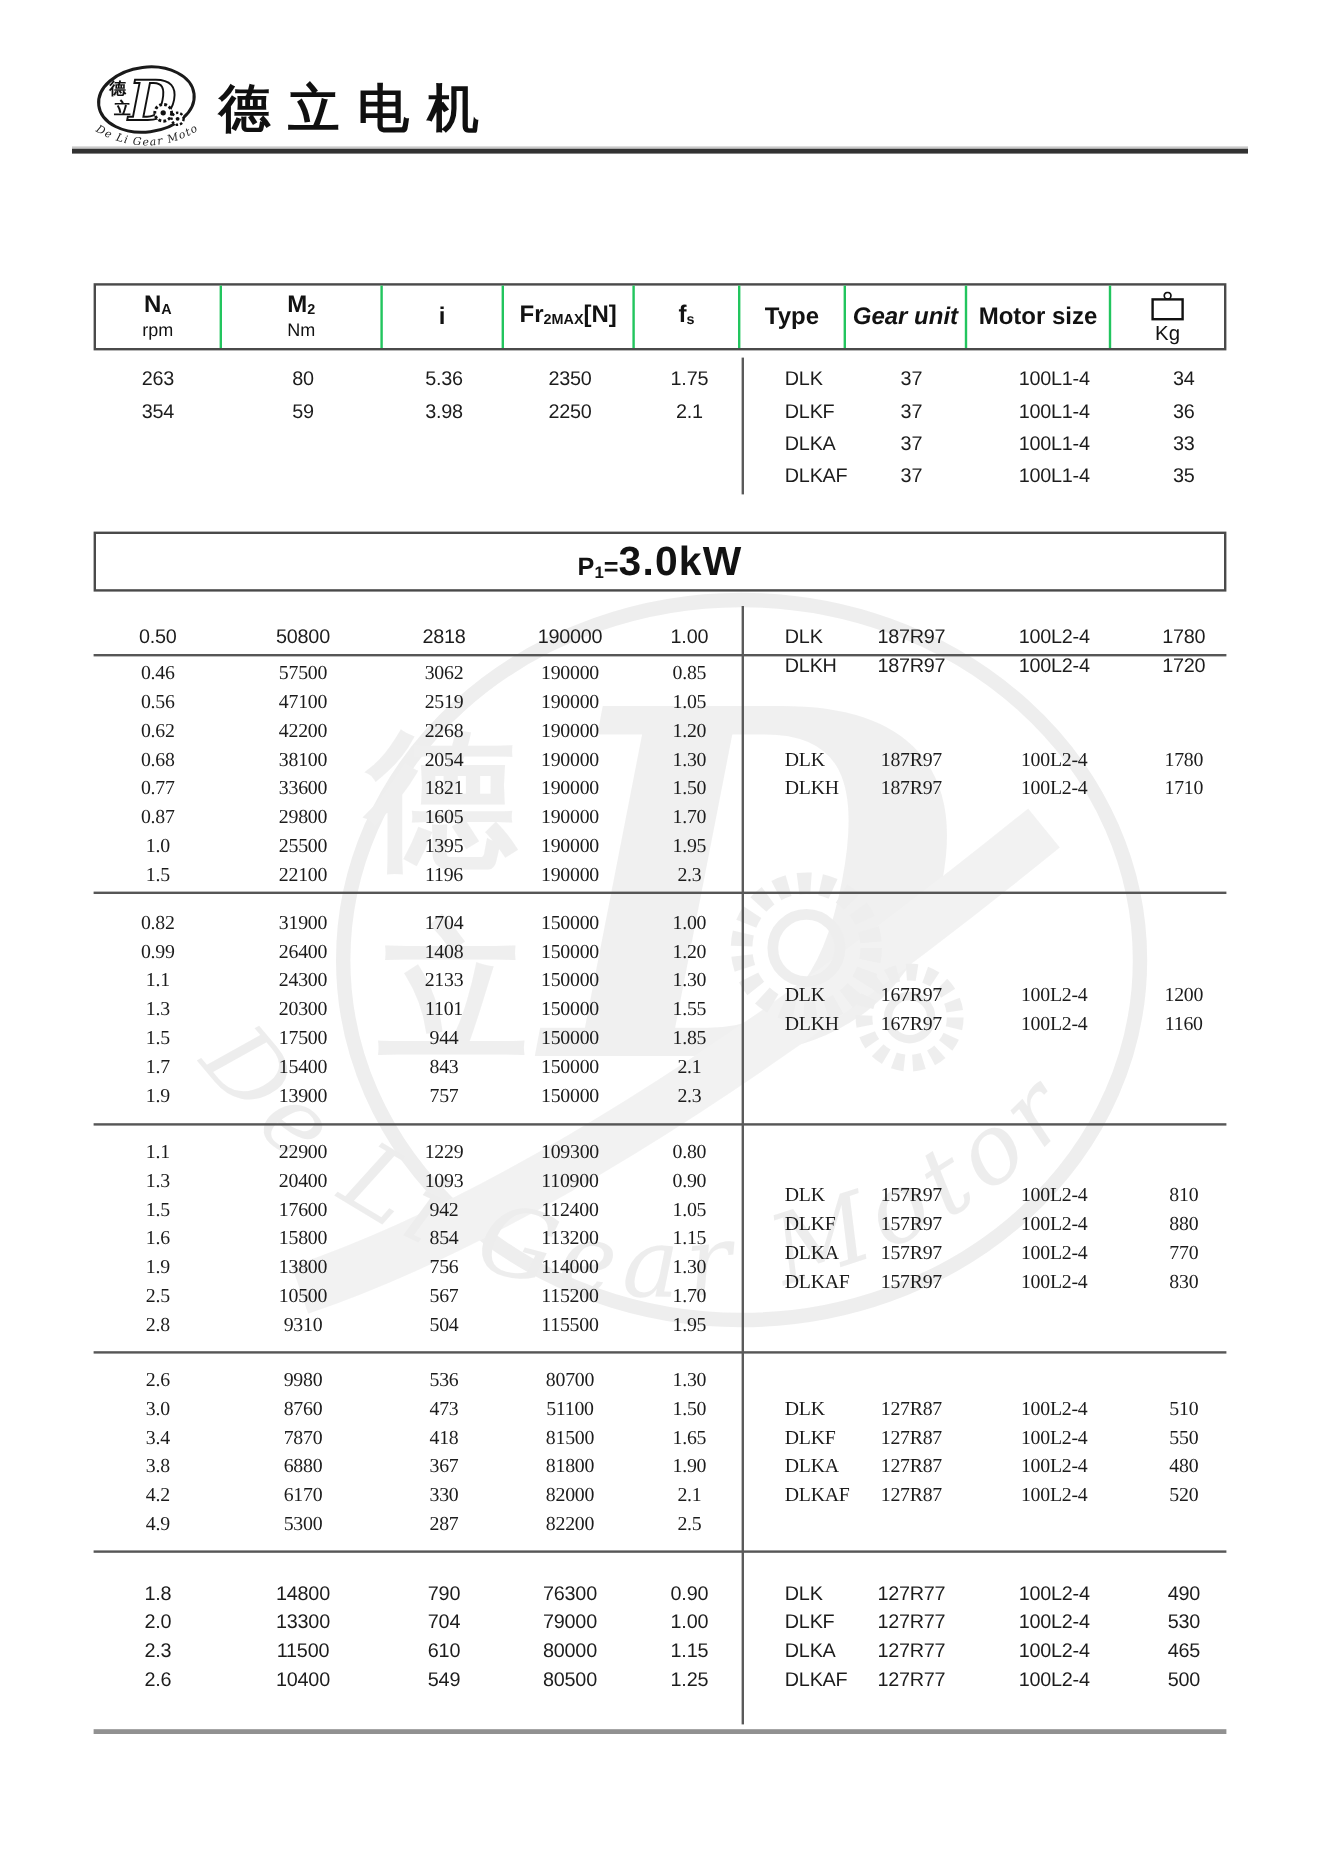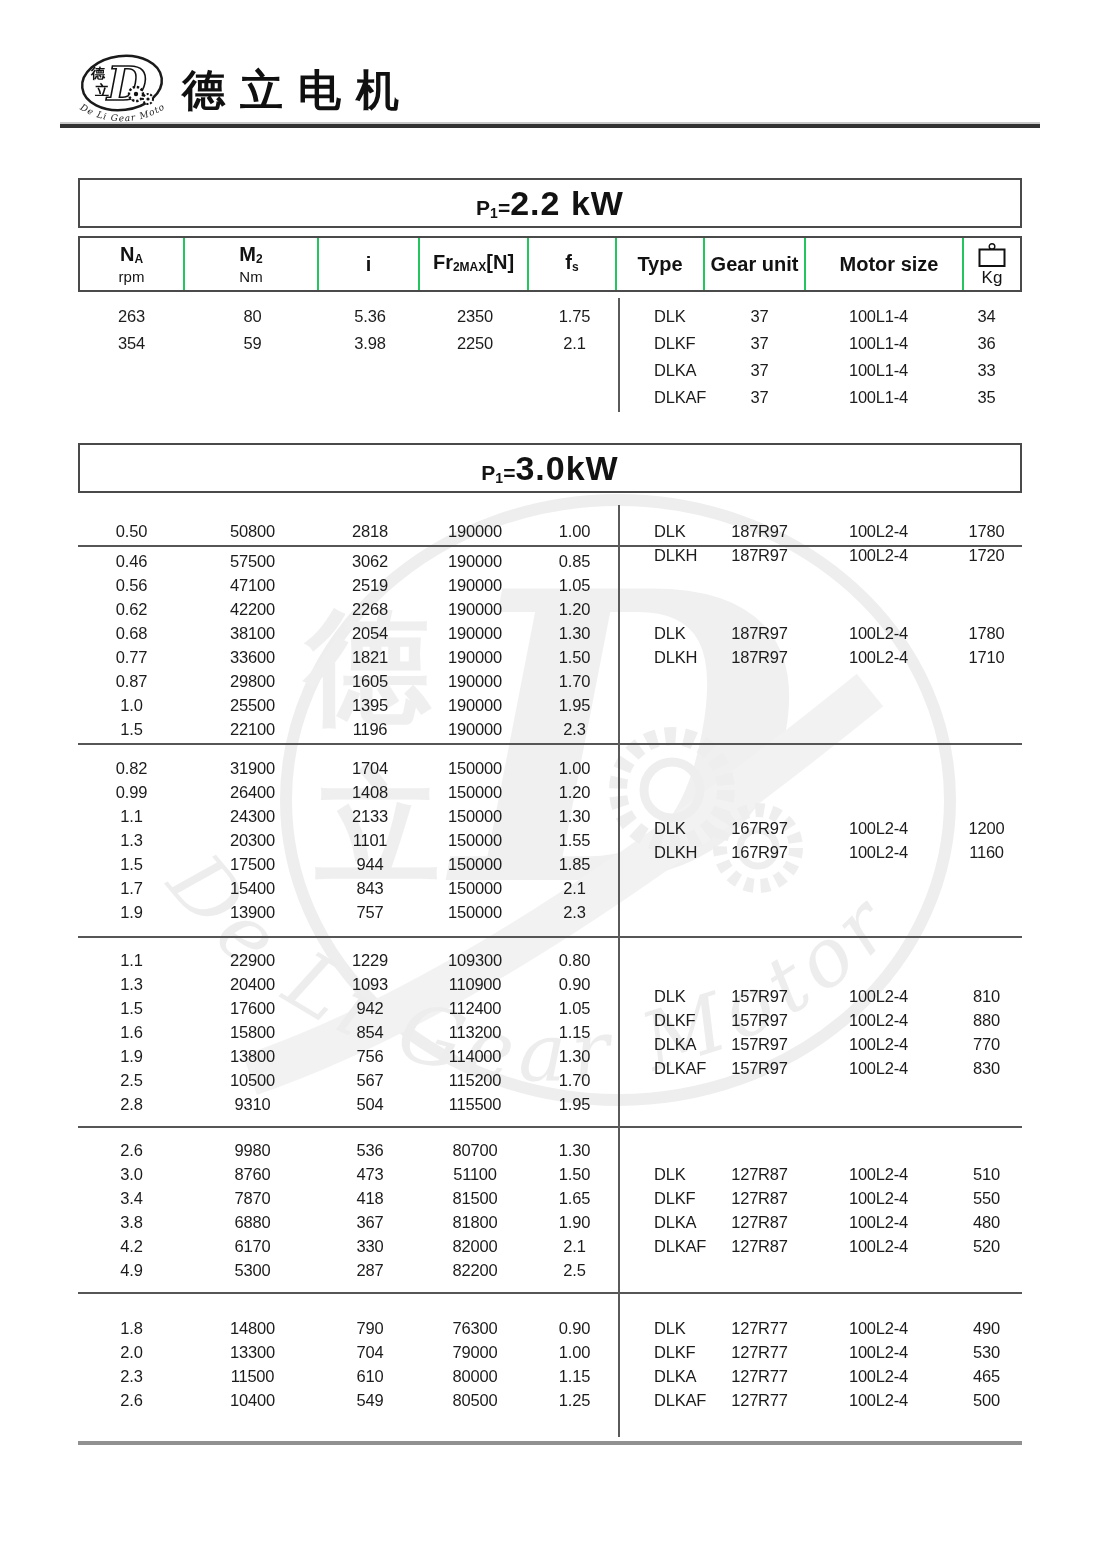--- a/index.html
+++ b/index.html
@@ -27,21 +27,21 @@
   .teq { font-size:21px; font-weight:bold; }
   .tmain { font-size:34px; font-weight:bold; letter-spacing:1px; }
 
   
   .t1-header { position:absolute; left:78px; top:236px; width:944px; height:56px;
                border:2px solid #4a4a4a; display:flex; }
   .hcell { display:flex; flex-direction:column; justify-content:center; align-items:center;
            border-right:2px solid #22c55e; color:#121212; }
   .hcell:last-child { border-right:none; }
   .w0{width:105px;} .w1{width:134px;} .w2{width:101px;} .w3{width:109px;} .w4{width:88px;}
-  .w5{width:88px;} .w6{width:101px;} .w7{width:148px;margin-left:10px;} .w8{width:66px; flex:1;}
+  .w5{width:88px;} .w6{width:101px;font-style:italic;} .w7{width:120px;} .w8{width:66px; flex:1;}
   .hl1 { font-size:20px; font-weight:bold; line-height:20px; }
   .hl1 sub { font-size:12px; font-weight:bold; vertical-align:-2px; }
   .hl2 { font-size:15px; line-height:16px; font-weight:normal; }
   .kg-icon { display:block; margin-bottom:1px; }
   .kg-label { font-size:17px; }
 
   
   .t1-data { position:absolute; left:78px; top:296px; width:944px; height:125px; }
   .t1-left  { position:absolute; left:0;   top:7px; }
   .t1-right { position:absolute; left:543px; top:7px; }
@@ -50,21 +50,21 @@
 
   .t2-data { position:absolute; left:78px; top:497px; width:944px; height:948px;
              border-bottom:4px solid #919191; display:flex; flex-direction:column; }
   .t2-vline { position:absolute; left:540px; top:8px; bottom:4px; width:2px; background:#5a5a5a; }
   .hline { border-top:2px solid #565656; width:100%; }
   .block { display:flex; width:100%; }
   .b-a{height:48px;} .b-b{height:196px;} .b-c{height:191px;} .b-d{height:188px;} .b-e{height:164px;} .b-f{flex:1;}
   .half { display:flex; }
   .lhalf { width:541px; }
   .rhalf { flex:1; padding-left:2px; }
-  .grid-center { margin:auto 0; }
+  .grid-center { margin:auto 0;font-family:Liberation Serif, serif; }
   .grid-top { margin:22px 0 auto 0; }
 
   .row { display:flex; height:24px; align-items:center; }
   .cell { font-size:16.5px; color:#1c1c1c; text-align:center; letter-spacing:-0.2px; }
   .lc0{width:107px;} .lc1{width:135px;} .lc2{width:100px;} .lc3{width:110px;} .lc4{width:89px;}
   .rc0{width:92px; text-align:left; padding-left:33px;} .rc1{width:93px;} .rc2{width:145px;} .rc3{width:71px;}
 
   
   .page-number { position:absolute; left:0; top:1458px; width:1100px; text-align:center;
                  font-size:22px; color:#1c1c1c; }
@@ -112,23 +112,20 @@
       </g>
       <path id="logo-arc" d="M 8 60 A 80 80 0 0 0 96 60" fill="none"></path>
       <text font-family="DejaVu Serif, serif" font-style="italic" font-size="9" fill="#222" letter-spacing="1">
         <textPath href="#logo-arc" startOffset="2%">De Li Gear Motor</textPath>
       </text>
     </svg>
     <div class="brand">德立电机</div>
   </header>
   <div class="header-rule"></div>
 
-  <section class="title-box t1-title">
-    <span class="tp">P</span><sub class="tsub">1</sub><span class="teq">=</span><span class="tmain">2.2 kW</span>
-  </section>
 
   <section class="t1-header">
     <div class="hcell w0">
       <div class="hl1"><span>N</span><sub>A</sub></div>
       <div class="hl2">rpm</div>
     </div>
     <div class="hcell w1">
       <div class="hl1"><span>M</span><sub>2</sub></div>
       <div class="hl2">Nm</div>
     </div>

